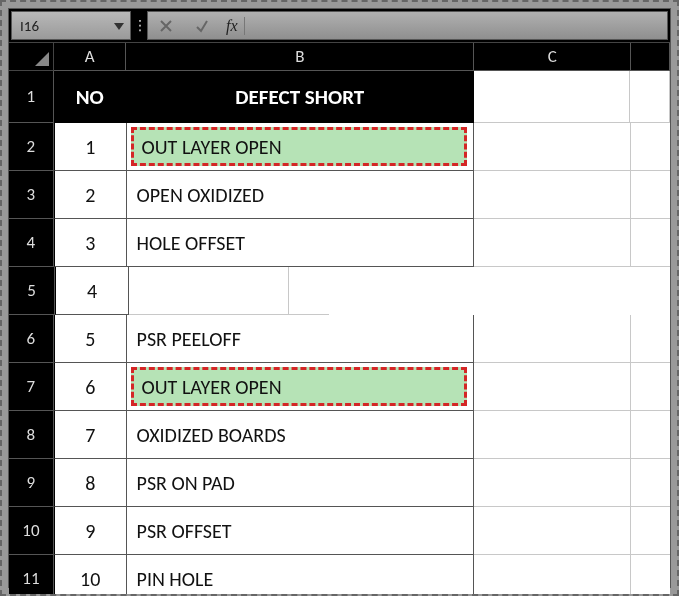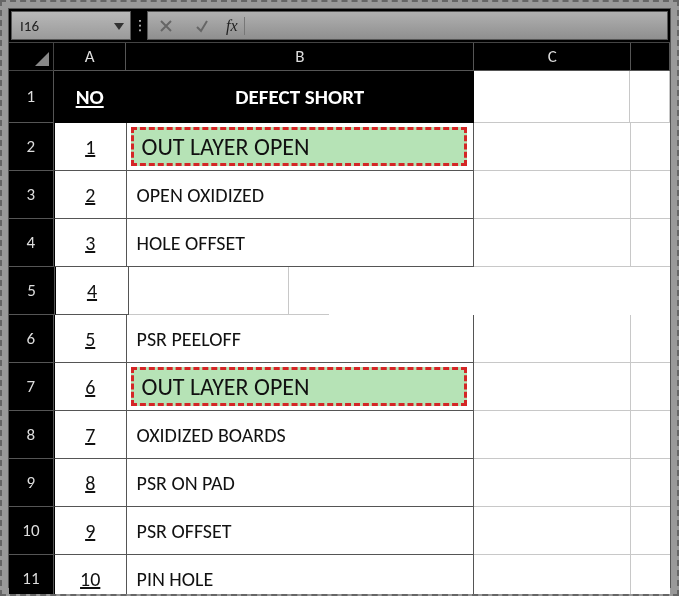--- a/index.html
+++ b/index.html
@@ -147,41 +147,41 @@
   .row.header .cell {
     background:#000;
     color:#fff;
     font-weight:700;
     justify-content:center;
     font-size:21px;
     border-right:1px solid #000;
     border-bottom:1px solid #000;
   }
   .row.header .cell.cC, .row.header .cell.cD { background:#fff; border-color:#c8c8c8;}
-  .cell.cA { width:74px; justify-content:center;text-decoration:underline; }
+  .cell.cA { width:74px; justify-content:center; }
   .cell.cB { width:356px; }
   .cell.cC { width:160px; }
   .cell.cD { width:40px; border-right:none;}
   .row:not(.header) .cell.cA,
   .row:not(.header) .cell.cB {
     border-bottom:1px solid #555;
     border-right:1px solid #555;
   }
   .row:not(.header) .cell.cA { border-left:1px solid #000;}
 
   
   .hl-inner {
     position:absolute;
     left:4px; right:6px; top:4px; bottom:4px;
     background:#b6e3b6;
     border:3px dashed #d42626;
     display:flex;
     align-items:center;
     padding-left:8px;
-    font-size:24px;
+    font-size:20px;
     color:#111;
   }
 
   
   .watermark {
     position:absolute;
     right: 38px;
     bottom: 34px;
     width: 180px;
     text-align:center;

